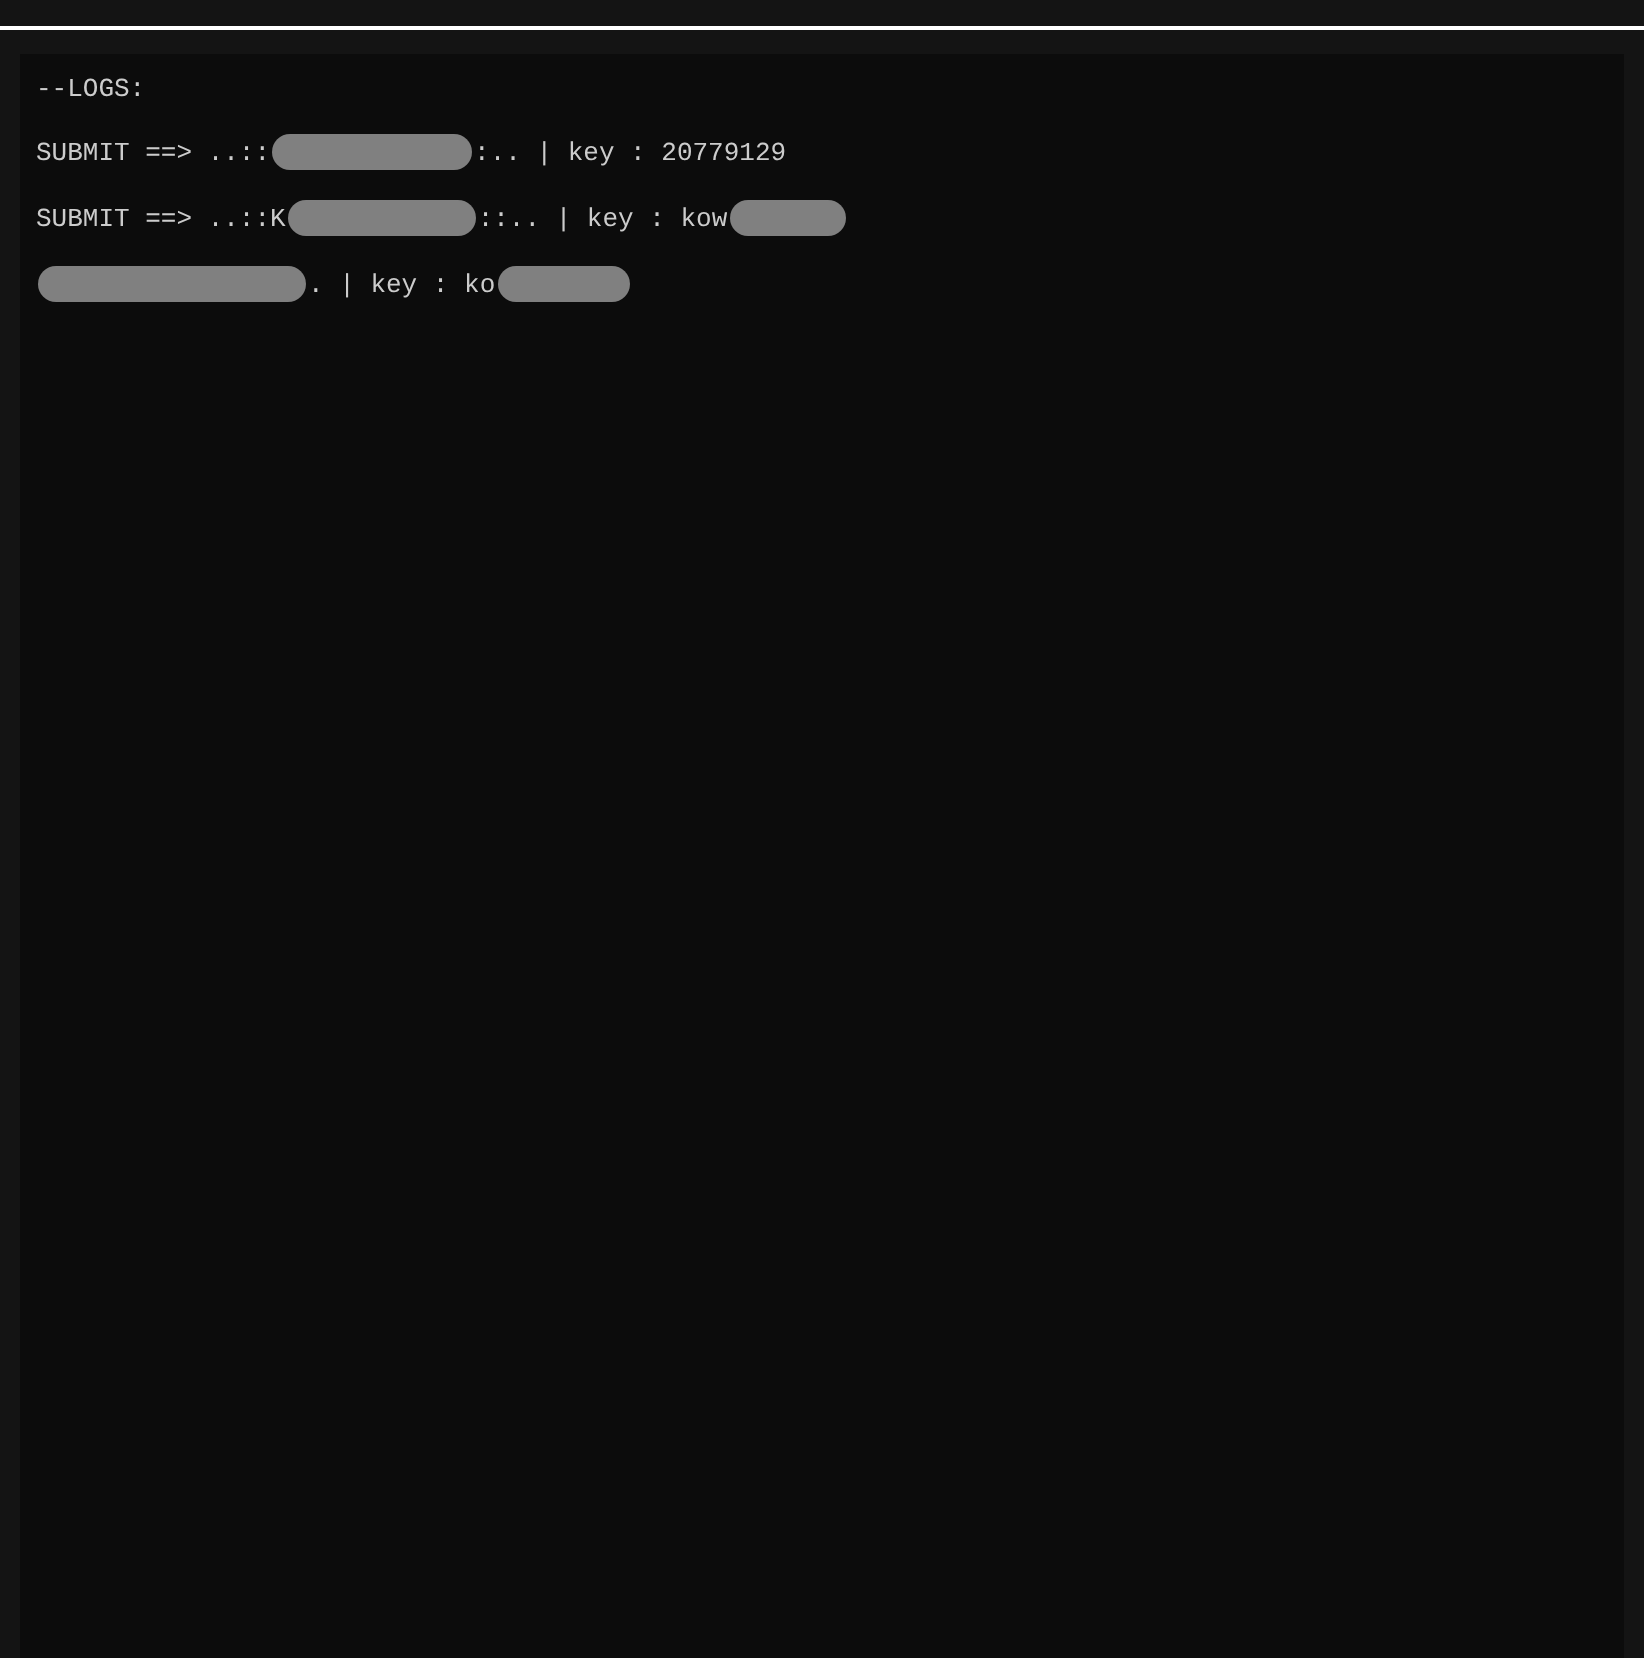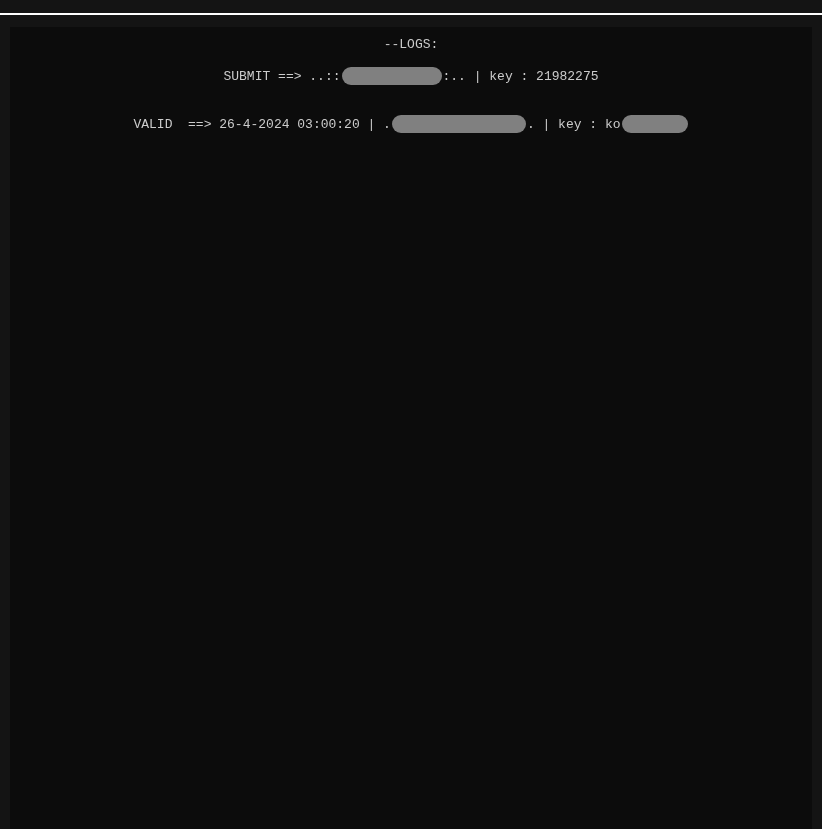--- a/index.html
+++ b/index.html
@@ -29,21 +29,20 @@
       padding: 10px 8px;
       color: #cccccc;
     }
     .log-line {
       white-space: pre;
       line-height: 15px;
       position: relative;
       display: flex;
       align-items: center;
       flex-wrap: nowrap;
-      justify-content: center;
     }
     .log-text {
       white-space: pre;
     }
     .redaction {
       display: inline-block;
       background-color: #808080;
       border-radius: 10px;
       height: 18px;
       vertical-align: middle;
@@ -59,23 +58,28 @@
 <div class="top-bar"></div>
 
 <div class="terminal-container">
   <div class="log-line">
     <span class="log-text">--LOGS:</span>
   </div>
   <div class="spacer-line"></div>
   <div class="log-line">
     <span class="log-text">SUBMIT ==&gt; ..::</span>
     <span class="redaction" style="width: 100px;"></span>
-    <span class="log-text">:.. | key : 21982275</span>
+    <span class="log-text">:.. | key : 20779129</span>
   </div>
   <div class="spacer-line"></div>
+  <div class="log-line">
+    <span class="log-text">SUBMIT ==&gt; ..::K</span>
+    <span class="redaction" style="width: 94px;"></span>
+    <span class="log-text">::.. | key : kow</span>
+    <span class="redaction" style="width: 58px;"></span>
+  </div>
   <div class="spacer-line"></div>
   <div class="log-line">
-    <span class="log-text">VALID  ==&gt; 26-4-2024 03:00:20 | .</span>
     <span class="redaction" style="width: 134px;"></span>
     <span class="log-text">. | key : ko</span>
     <span class="redaction" style="width: 66px;"></span>
   </div>
 </div>
 
 </body></html>

